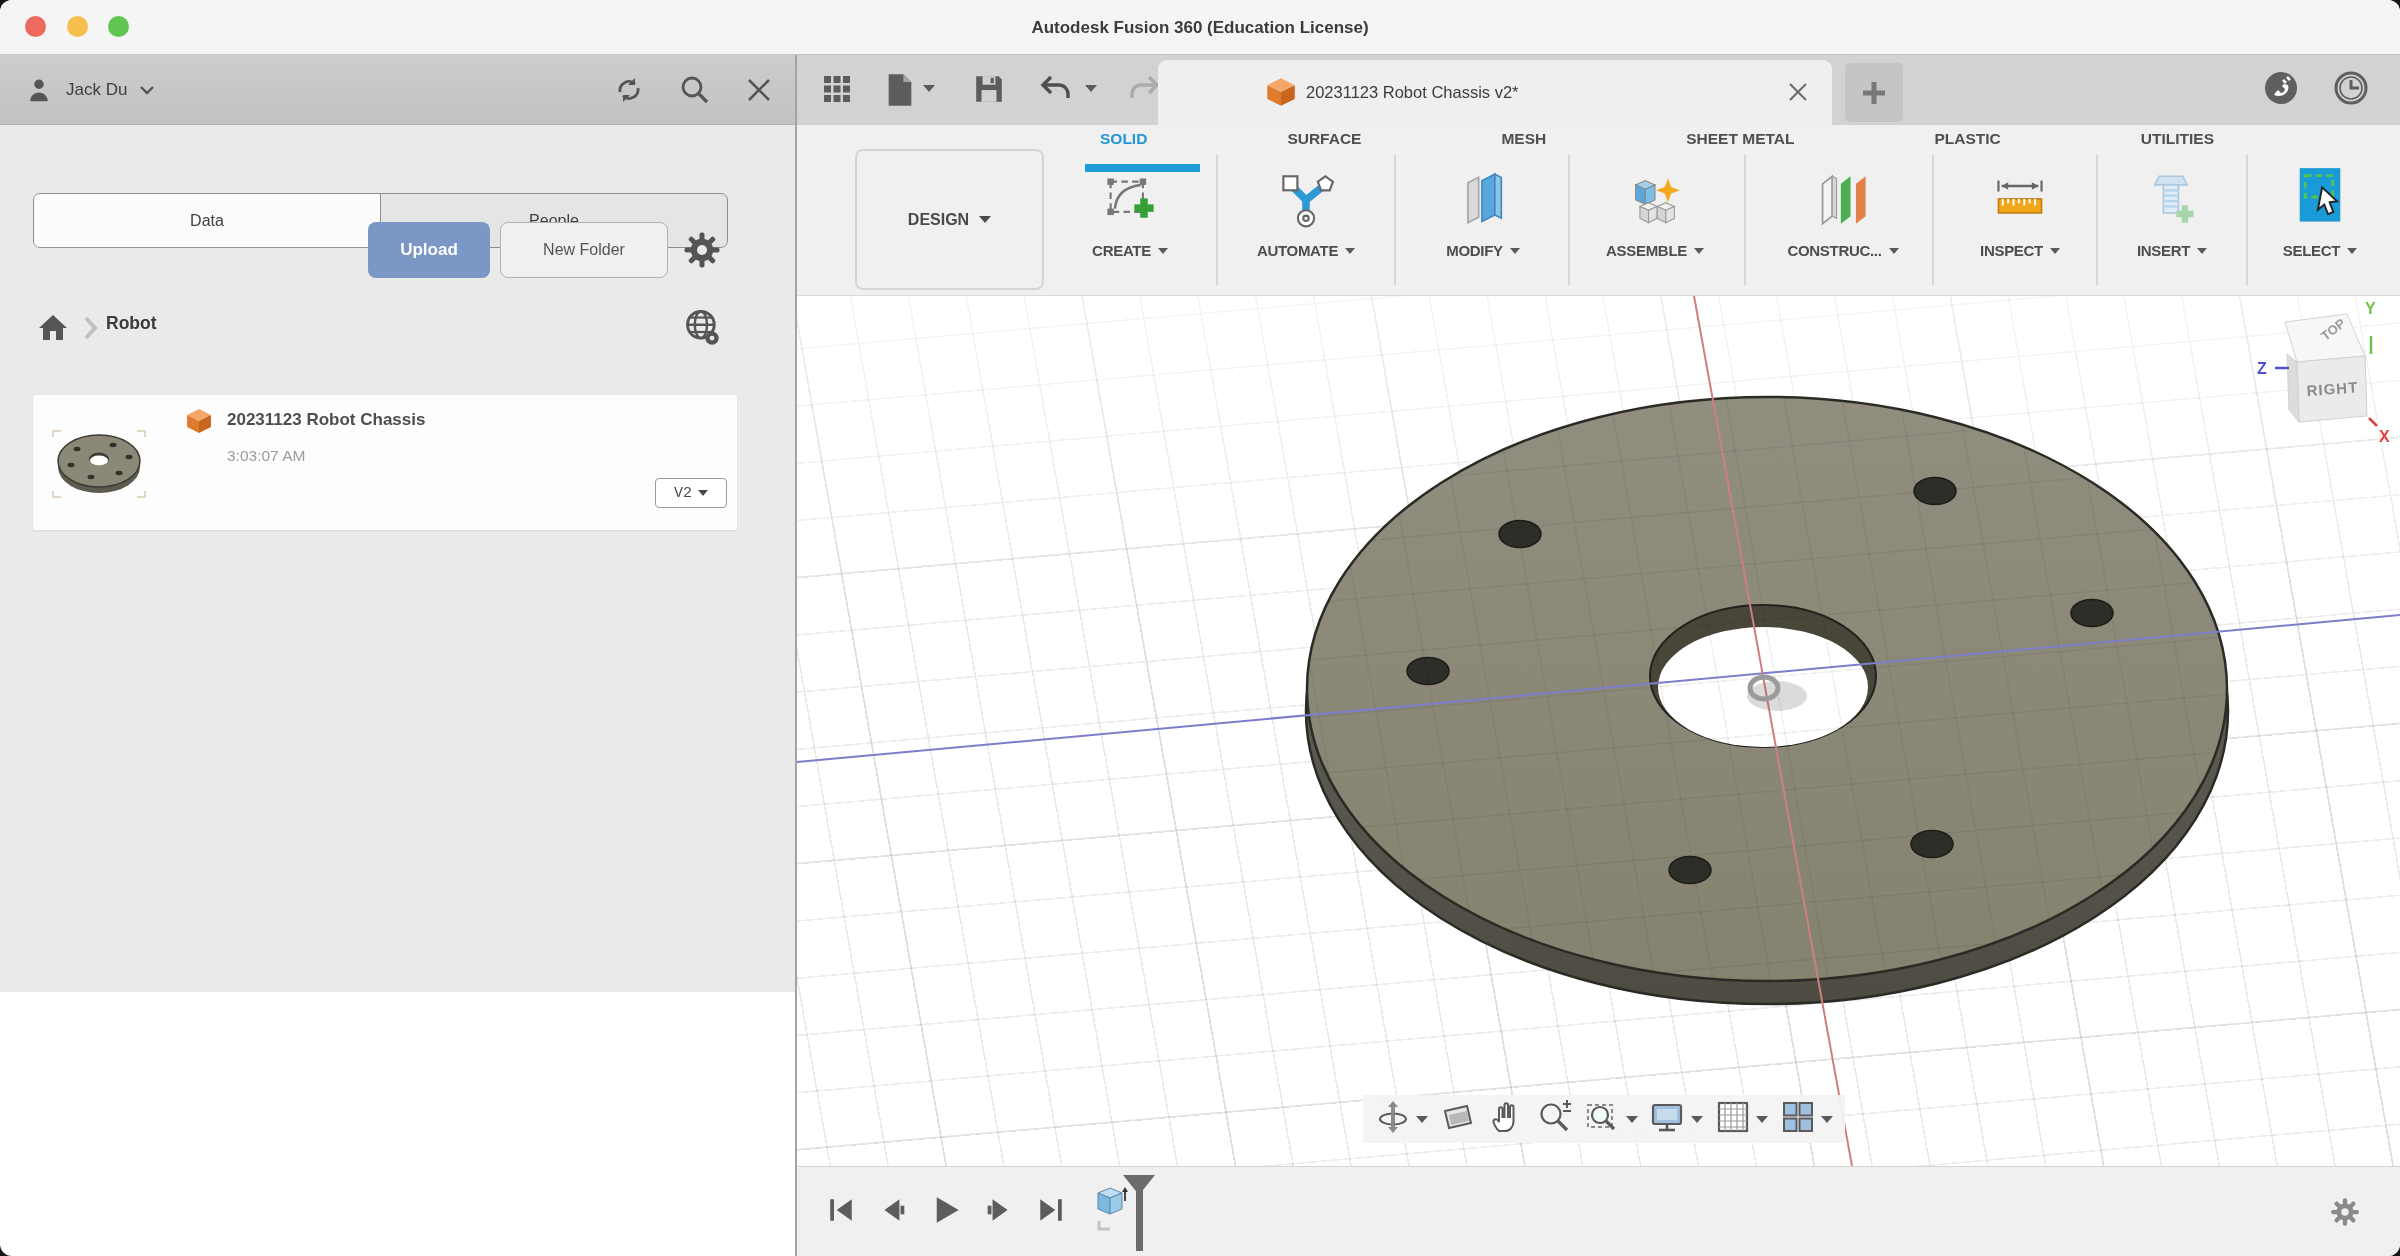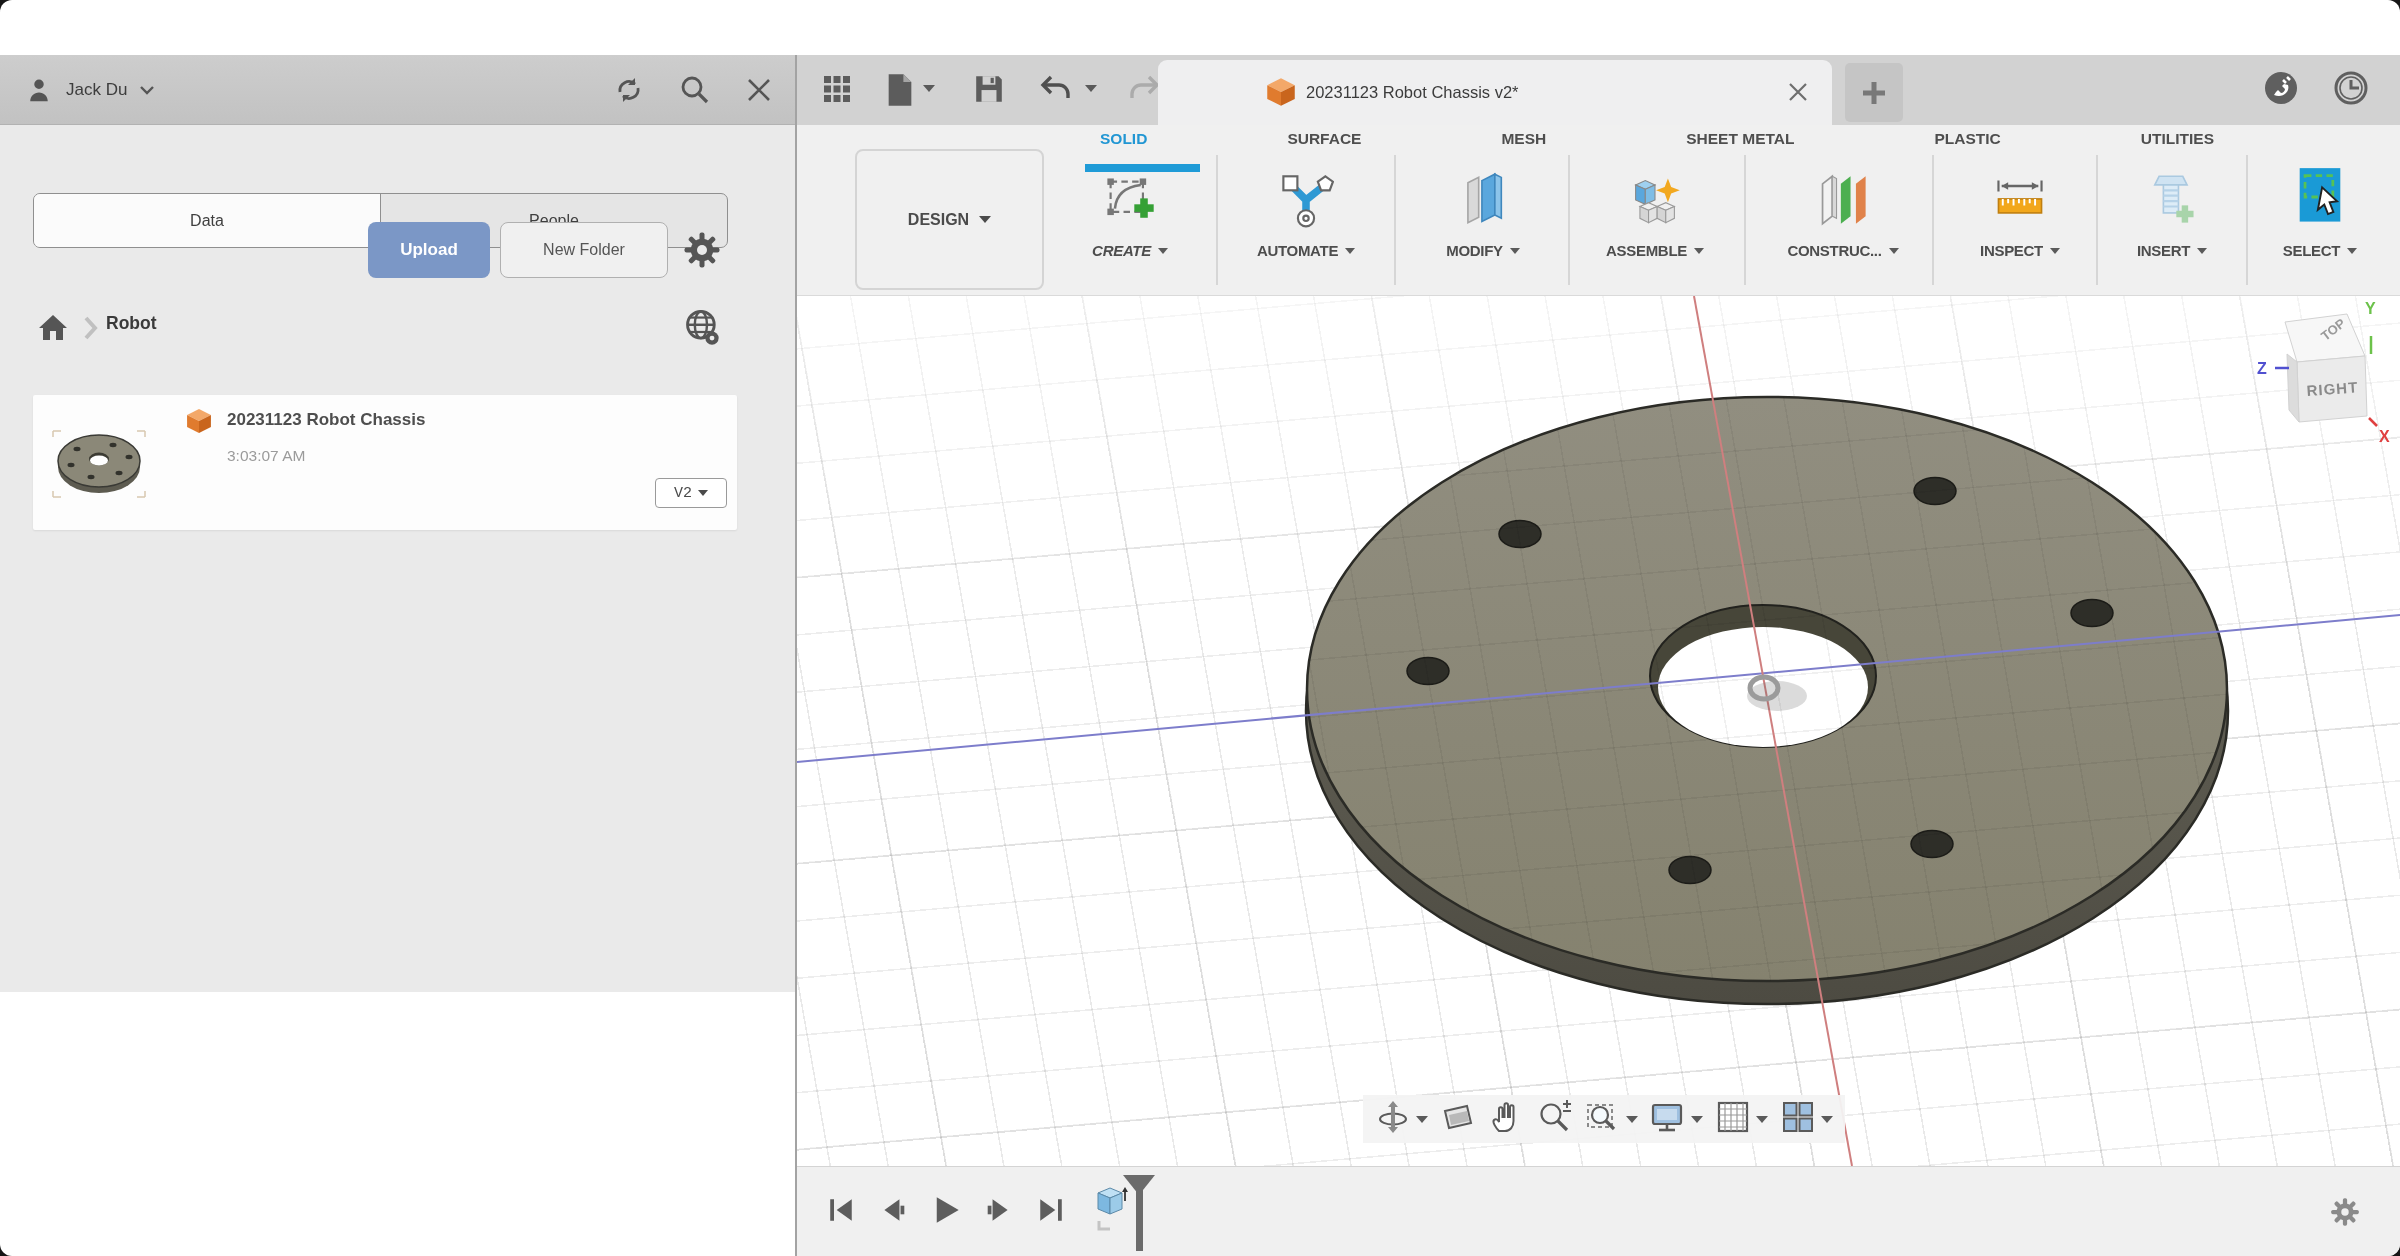--- a/index.html
+++ b/index.html
@@ -111,20 +111,26 @@
   .tl-feature{position:absolute;left:293px;top:18px;}
   .tl-playhead{position:absolute;left:325px;top:6px;}
   .tl-gear{position:absolute;right:38px;top:28px;}
 </style>
 </head>
 <body>
 
 <div class="stage">
 <div class="window">
 
+  <div class="titlebar">
+    <span class="tl red"></span>
+    <span class="tl yellow"></span>
+    <span class="tl green"></span>
+    <div class="title-text">Autodesk Fusion 360 (Education License)</div>
+  </div>
 
   <div class="data-panel">
     <div class="dp-header">
       <div class="dp-user">
         <svg width="30" height="30" viewBox="0 0 24 24">
               <path fill="#555" d="M12 11.2a3.8 3.8 0 1 0 0-7.6 3.8 3.8 0 0 0 0 7.6zM5 21c0-4 3.1-7 7-7s7 3 7 7z"></path>
             </svg>
         <span class="dp-user-name">Jack Du</span>
         <svg width="16" height="12" viewBox="0 0 16 12">
               <path d="M2 3l6 6 6-6" fill="none" stroke="#555" stroke-width="2.4"></path>
@@ -355,21 +361,21 @@
     <div class="rtab-underline"></div>
 
     <div class="rsep" style="left:419px;"></div>
     <div class="rsep" style="left:597px;"></div>
     <div class="rsep" style="left:771px;"></div>
     <div class="rsep" style="left:947px;"></div>
     <div class="rsep" style="left:1135px;"></div>
     <div class="rsep" style="left:1299px;"></div>
     <div class="rsep" style="left:1449px;"></div>
 
-    <div class="rgroup" style="left:333px;font-style:italic;">
+    <div class="rgroup" style="left:333px;">
       <div class="gicon">
         <svg width="56" height="56" viewBox="0 0 52 52">
               <rect x="8" y="9" width="30" height="28" fill="none" stroke="#777" stroke-width="2" stroke-dasharray="6 4"></rect>
               <g fill="#777">
                 <rect x="5" y="6" width="6" height="6"></rect>
                 <rect x="35" y="6" width="6" height="6"></rect>
                 <rect x="5" y="34" width="6" height="6"></rect>
               </g>
               <path d="M12 34c1-12 8-20 24-22" fill="none" stroke="#777" stroke-width="2.4"></path>
               <g fill="#35a035">

